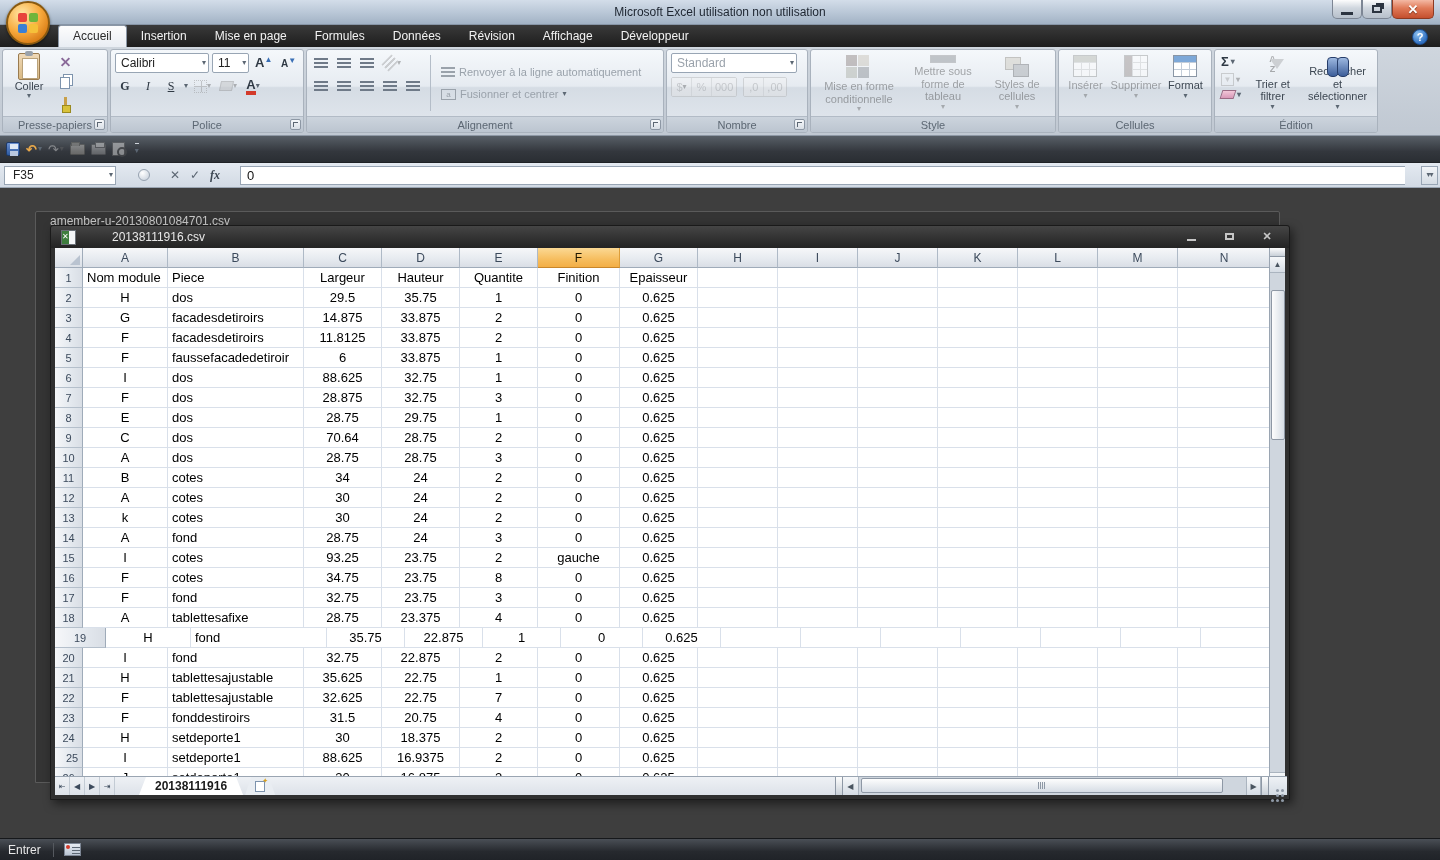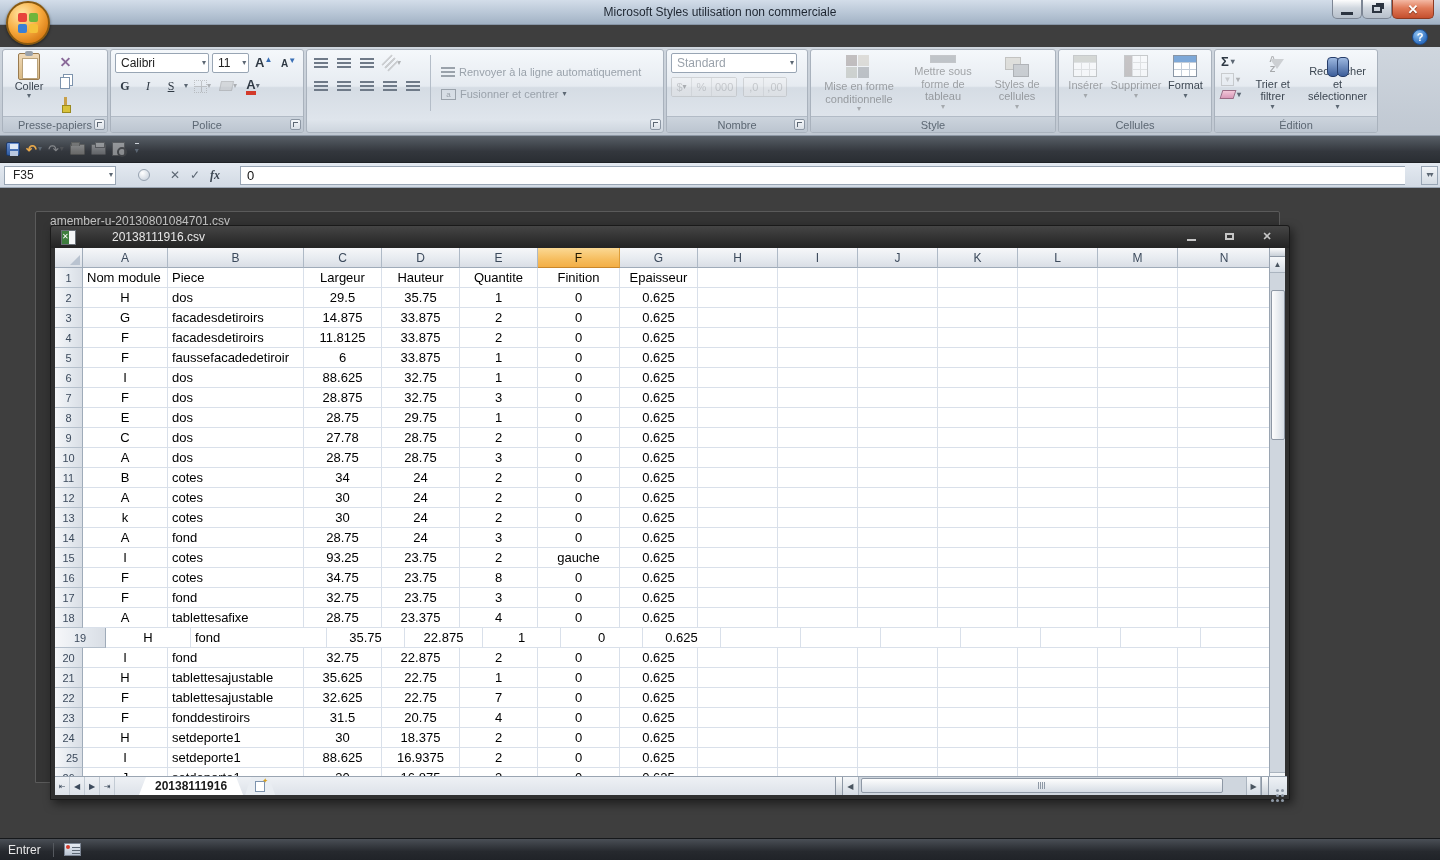--- a/index.html
+++ b/index.html
@@ -257,21 +257,21 @@
   .ztick{position:absolute;left:50%;top:-4px;width:1px;height:11px;background:#9aa2ab}
   .zthumb{position:absolute;left:50%;top:-5px;width:9px;height:13px;margin-left:-4px;border-radius:2px;
     background:linear-gradient(#fdfdfd,#c9d0d8);border:1px solid #5c6369}
 </style>
 </head>
 <body>
 
 <div class="screen">
 
   <div class="titlebar">
-    <span class="title">Microsoft Styles utilisation non commerciale</span>
+    <span class="title">Microsoft Excel utilisation non utilisation</span>
     <div class="winctl">
       <div class="wbtn">
           <span class="glyph-min"></span>
         </div>
       <div class="wbtn">
           <span class="glyph-restore"></span>
         </div>
       <div class="wbtn close">
           <span class="glyph-close">✕</span>
         </div>
@@ -280,20 +280,30 @@
 
   <div class="officebtn">
     <span class="officelogo">
         <span class="ol1"></span>
         <span class="ol2"></span>
         <span class="ol3"></span>
         <span class="ol4"></span>
       </span>
   </div>
 
+  <div class="tabrow">
+      <div class="rtab active">Accueil</div>
+      <div class="rtab">Insertion</div>
+      <div class="rtab">Mise en page</div>
+      <div class="rtab">Formules</div>
+      <div class="rtab">Données</div>
+      <div class="rtab">Révision</div>
+      <div class="rtab">Affichage</div>
+      <div class="rtab">Développeur</div>
+    </div>
   <div class="helpbtn">?</div>
 
   <div class="ribbon">
 
     <div class="rgroup g-clip" style="width:106px">
       <div class="rgc">
         <div class="pastebtn">
           <span class="icon-clipboard"></span>
           <span>Coller</span>
           <span class="dd">▾</span>
@@ -401,20 +411,23 @@
             <span class="icon-wrap"></span>
             <span>Renvoyer à la ligne automatiquement</span>
           </div>
           <div class="mergebtn">
             <span class="icon-merge">a</span>
             <span>Fusionner et centrer</span>
             <span class="dd">▾</span>
           </div>
         </div>
       </div>
+      <div class="rlabel">
+          <span>Alignement</span>
+        </div>
       <div class="launcher"></div>
     </div>
 
     <div class="rgroup g-num" style="width:142px">
       <div class="rgc">
         <div class="combo numfmt">
             <span>Standard</span>
             <span class="dd">▾</span>
           </div>
         <div class="numrow">
@@ -740,21 +753,21 @@
             <div class="cell" style="width: 80px;"></div>
             <div class="cell" style="width: 80px;"></div>
             <div class="cell" style="width: 80px;"></div>
             <div class="cell" style="width: 80px;"></div>
             <div class="cell" style="width: 93px;"></div>
           </div>
           <div class="grow">
             <div class="rowhdr" style="width: 28px;">9</div>
             <div class="cell" style="width: 85px;">C</div>
             <div class="cell left" style="width: 136px;">dos</div>
-            <div class="cell" style="width: 78px;">27.78</div>
+            <div class="cell" style="width: 78px;">70.64</div>
             <div class="cell" style="width: 78px;">28.75</div>
             <div class="cell" style="width: 78px;">2</div>
             <div class="cell" style="width: 82px;">0</div>
             <div class="cell" style="width: 78px;">0.625</div>
             <div class="cell" style="width: 80px;"></div>
             <div class="cell" style="width: 80px;"></div>
             <div class="cell" style="width: 80px;"></div>
             <div class="cell" style="width: 80px;"></div>
             <div class="cell" style="width: 80px;"></div>
             <div class="cell" style="width: 80px;"></div>

